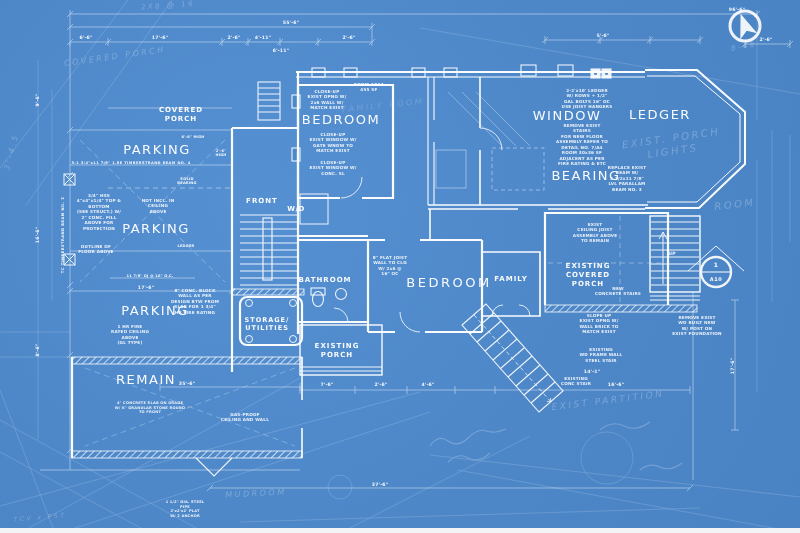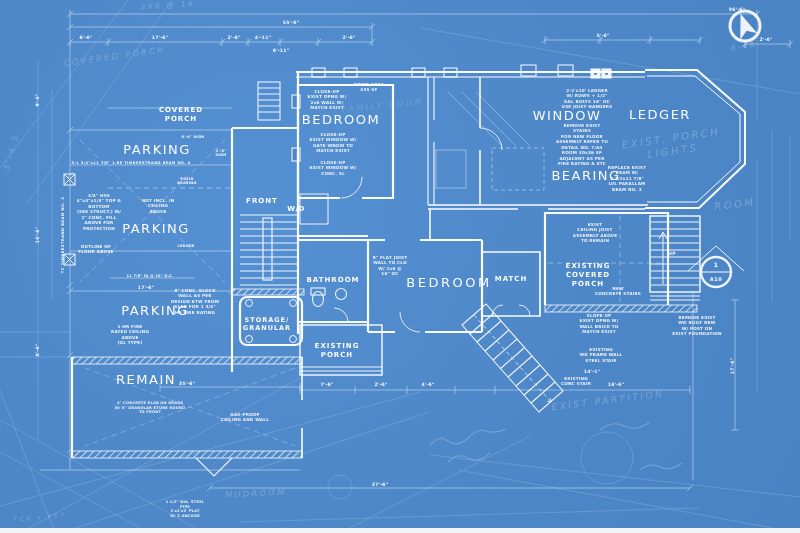--- a/index.html
+++ b/index.html
@@ -152,30 +152,30 @@
 PORCH</span>
   <span class="lbl room" style="left:157px;top:150px">PARKING</span>
   <span class="lbl room" style="left:156px;top:229px">PARKING</span>
   <span class="lbl room" style="left:155px;top:311px">PARKING</span>
   <span class="lbl room-sm" style="left:262px;top:201px">FRONT</span>
   <span class="lbl room-sm" style="left:296px;top:209px;letter-spacing:.5px">W/D</span>
   <span class="lbl room" style="left:341px;top:120px">BEDROOM</span>
   <span class="lbl room" style="left:567px;top:116px">WINDOW</span>
   <span class="lbl room" style="left:660px;top:115px">LEDGER</span>
   <span class="lbl room" style="left:586px;top:176px">BEARING</span>
-  <span class="lbl room-sm" style="left:333px;top:280px">BATHROOM</span>
+  <span class="lbl room-sm" style="left:325px;top:280px">BATHROOM</span>
   <span class="lbl room" style="left:449px;top:283px;letter-spacing:2.5px">BEDROOM</span>
-  <span class="lbl room-sm" style="left:511px;top:279px">MATCH</span>
+  <span class="lbl room-sm" style="left:511px;top:279px">FAMILY</span>
   <span class="lbl room-sm" style="left:588px;top:275px">EXISTING
 COVERED
 PORCH</span>
   <span class="lbl room-sm" style="left:337px;top:351px">EXISTING
 PORCH</span>
   <span class="lbl room-sm" style="left:267px;top:324px;font-size:6.5px">STORAGE/
-GRANULAR</span>
+UTILITIES</span>
   <span class="lbl room" style="left:146px;top:380px">REMAIN</span>
   <span class="lbl dim" style="left:672px;top:254px">UP</span>
 
   <span class="lbl callout-txt" style="left:716px;top:265px">1</span>
   <span class="lbl callout-txt" style="left:716px;top:279px;font-size:5px">A10</span>
 
   <span class="lbl dim" style="left:737px;top:10px">96'-6"</span>
   <span class="lbl dim" style="left:291px;top:23px">55'-6"</span>
   <span class="lbl dim" style="left:86px;top:38px">6'-6"</span>
   <span class="lbl dim" style="left:160px;top:38px">17'-6"</span>

